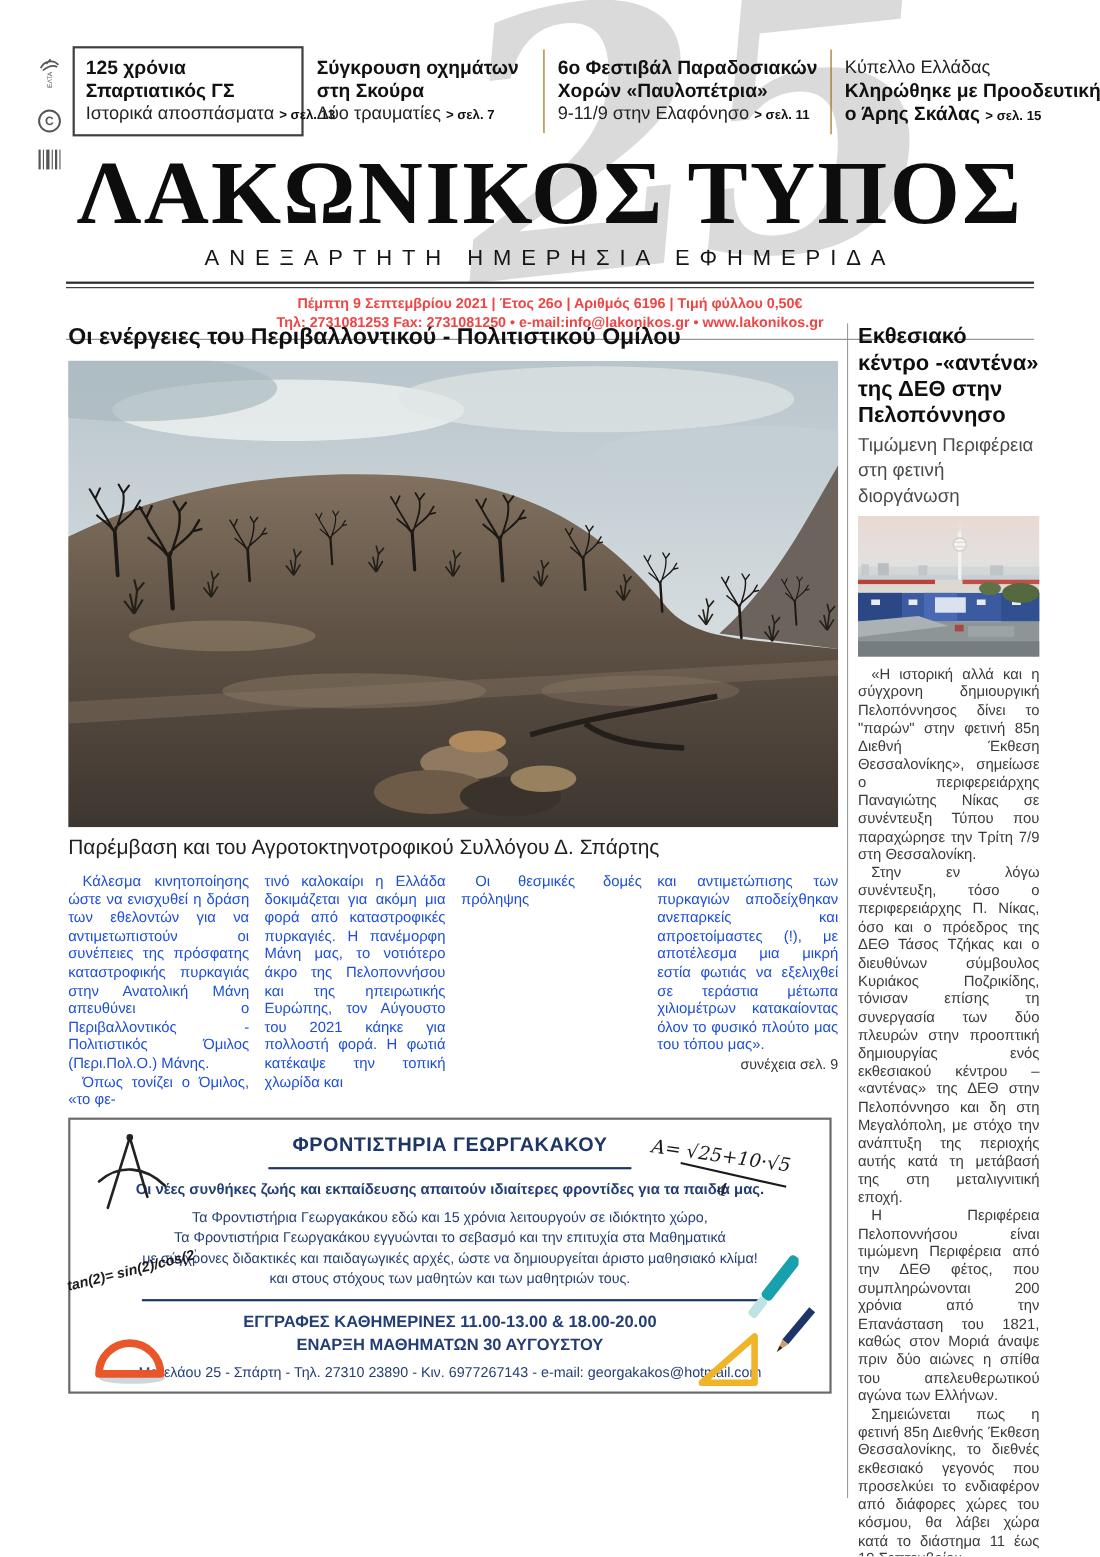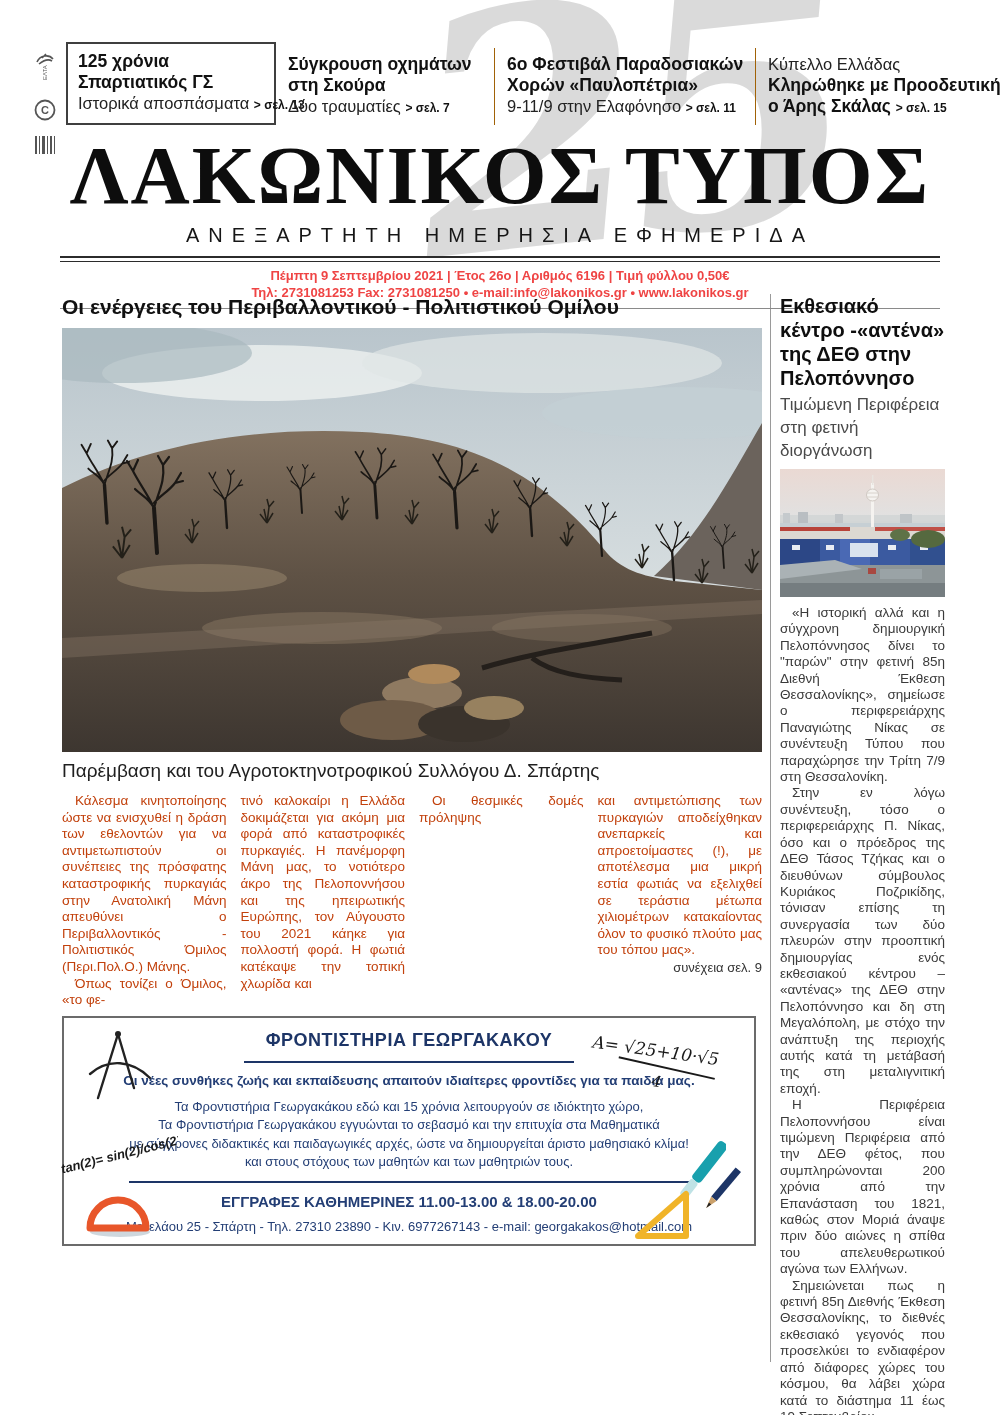--- a/index.html
+++ b/index.html
@@ -6,21 +6,21 @@
   .page{position:relative;width:1000px;height:1415px;background:#fff;overflow:hidden;
         font-family:"Liberation Sans","DejaVu Sans",sans-serif;color:#1a1a1a;}
   .watermark{position:absolute;left:415px;top:-45px;z-index:0;
              font-family:"DejaVu Serif",serif;font-style:italic;font-weight:bold;
              font-size:330px;line-height:1;color:#000;opacity:0.14;transform:rotate(-6deg);
              letter-spacing:-18px;pointer-events:none;}
   
   .margin-icons{position:absolute;left:33px;top:52px;width:26px;z-index:2;
                 display:flex;flex-direction:column;gap:12px;color:#555;}
   
-  .topbar{position:absolute;left:66px;top:42px;width:878px;z-index:2;display:flex;align-items:flex-end;}
+  .topbar{position:absolute;left:66px;top:42px;width:878px;z-index:2;display:flex;align-items:center;}
   .tb-item{padding:6px 10px 6px 12px;}
   .tb-item.boxed{border:2px solid #3f3f3f;padding:7px 10px;width:186px;flex:none;}
   .tb-item.sep{border-left:1px solid #a16207;}
   .tb-b{font-size:17.5px;font-weight:bold;line-height:21px;color:#111;white-space:nowrap;}
   .tb-r{font-size:16.5px;font-weight:normal;line-height:21px;color:#222;white-space:nowrap;}
   .pref{font-size:12px;font-weight:bold;color:#111;}
   .tb2{width:196px;flex:none;}
   .tb3{width:238px;flex:none;}
   .tb4{width:248px;flex:none;}
   
@@ -33,21 +33,21 @@
   .mh-rule{border-top:1px solid #8a8a8a;margin-top:7px;}
   
   .lead{position:absolute;left:62px;top:294px;width:700px;z-index:2;}
   .kicker{font-size:21px;font-weight:bold;color:#101010;line-height:26px;}
   .headline{font-weight:bold;color:#0c0c0c;font-size:64px;line-height:66px;letter-spacing:-1px;margin-top:4px;}
   .headline div{transform:scaleX(0.75);transform-origin:left center;white-space:nowrap;}
   .photo-main{margin-top:8px;width:700px;height:424px;display:block;}
   .caption{margin-top:7px;font-size:19px;color:#1f1f1f;line-height:24px;}
   .bodycols{margin-top:10px;display:flex;gap:14px;}
   .bodycols .col{flex:1;min-width:0;}
-  .bodycols p{margin:0;font-size:13.5px;line-height:16.6px;text-align:justify;color:#c2410c;text-indent:13px;}
+  .bodycols p{margin:0;font-size:13.5px;line-height:16.6px;text-align:justify;color:#1d4ed8;text-indent:13px;}
   .bodycols p.cont{text-indent:0;}
   .continue{margin-top:1px;font-size:13px;color:#333;text-align:right;}
   
   .adbox{position:relative;margin-top:7px;width:694px;border:2px solid #6b6b6b;background:#fff;
          text-align:center;color:#233e75;padding:8px 0 10px;box-sizing:border-box;}
   .ad-title{font-size:18px;font-weight:bold;line-height:28px;letter-spacing:0.5px;color:#1d3567;}
   .ad-rule1{width:330px;border-top:2px solid #1d3567;margin:7px auto 8px;}
   .ad-lead{font-size:13.5px;font-weight:bold;line-height:19px;}
   .ad-body{margin-top:8px;font-size:13px;line-height:18.5px;}
   .ad-rule2{width:560px;border-top:2px solid #1d3567;margin:9px auto 8px;}
@@ -243,20 +243,21 @@
       <div class="ad-rule1"></div>
       <div class="ad-lead">Οι νέες συνθήκες ζωής και εκπαίδευσης απαιτούν ιδιαίτερες φροντίδες για τα παιδιά μας.</div>
       <div class="ad-body">
         <div>Τα Φροντιστήρια Γεωργακάκου εδώ και 15 χρόνια λειτουργούν σε ιδιόκτητο χώρο,</div>
         <div>Τα Φροντιστήρια Γεωργακάκου εγγυώνται το σεβασμό και την επιτυχία στα Μαθηματικά</div>
         <div>με σύγχρονες διδακτικές και παιδαγωγικές αρχές, ώστε να δημιουργείται άριστο μαθησιακό κλίμα!</div>
         <div>και στους στόχους των μαθητών και των μαθητριών τους.</div>
       </div>
       <div class="ad-rule2"></div>
       <div class="ad-info">ΕΓΓΡΑΦΕΣ ΚΑΘΗΜΕΡΙΝΕΣ 11.00-13.00 &amp; 18.00-20.00</div>
+      <div class="ad-info">ΕΝΑΡΞΗ ΜΑΘΗΜΑΤΩΝ 30 ΑΥΓΟΥΣΤΟΥ</div>
       <div class="ad-contact">Μενελάου 25 - Σπάρτη - Τηλ. 27310 23890 - Κιν. 6977267143 - e-mail: georgakakos@hotmail.com</div>
     </div>
   </div>
 
   <div class="sidebar">
     <div class="sb-head">Εκθεσιακό κέντρο -«αντένα» της ΔΕΘ στην Πελοπόννησο</div>
     <div class="sb-sub">
       <div>Τιμώμενη Περιφέρεια</div>
       <div>στη φετινή διοργάνωση</div>
     </div>

